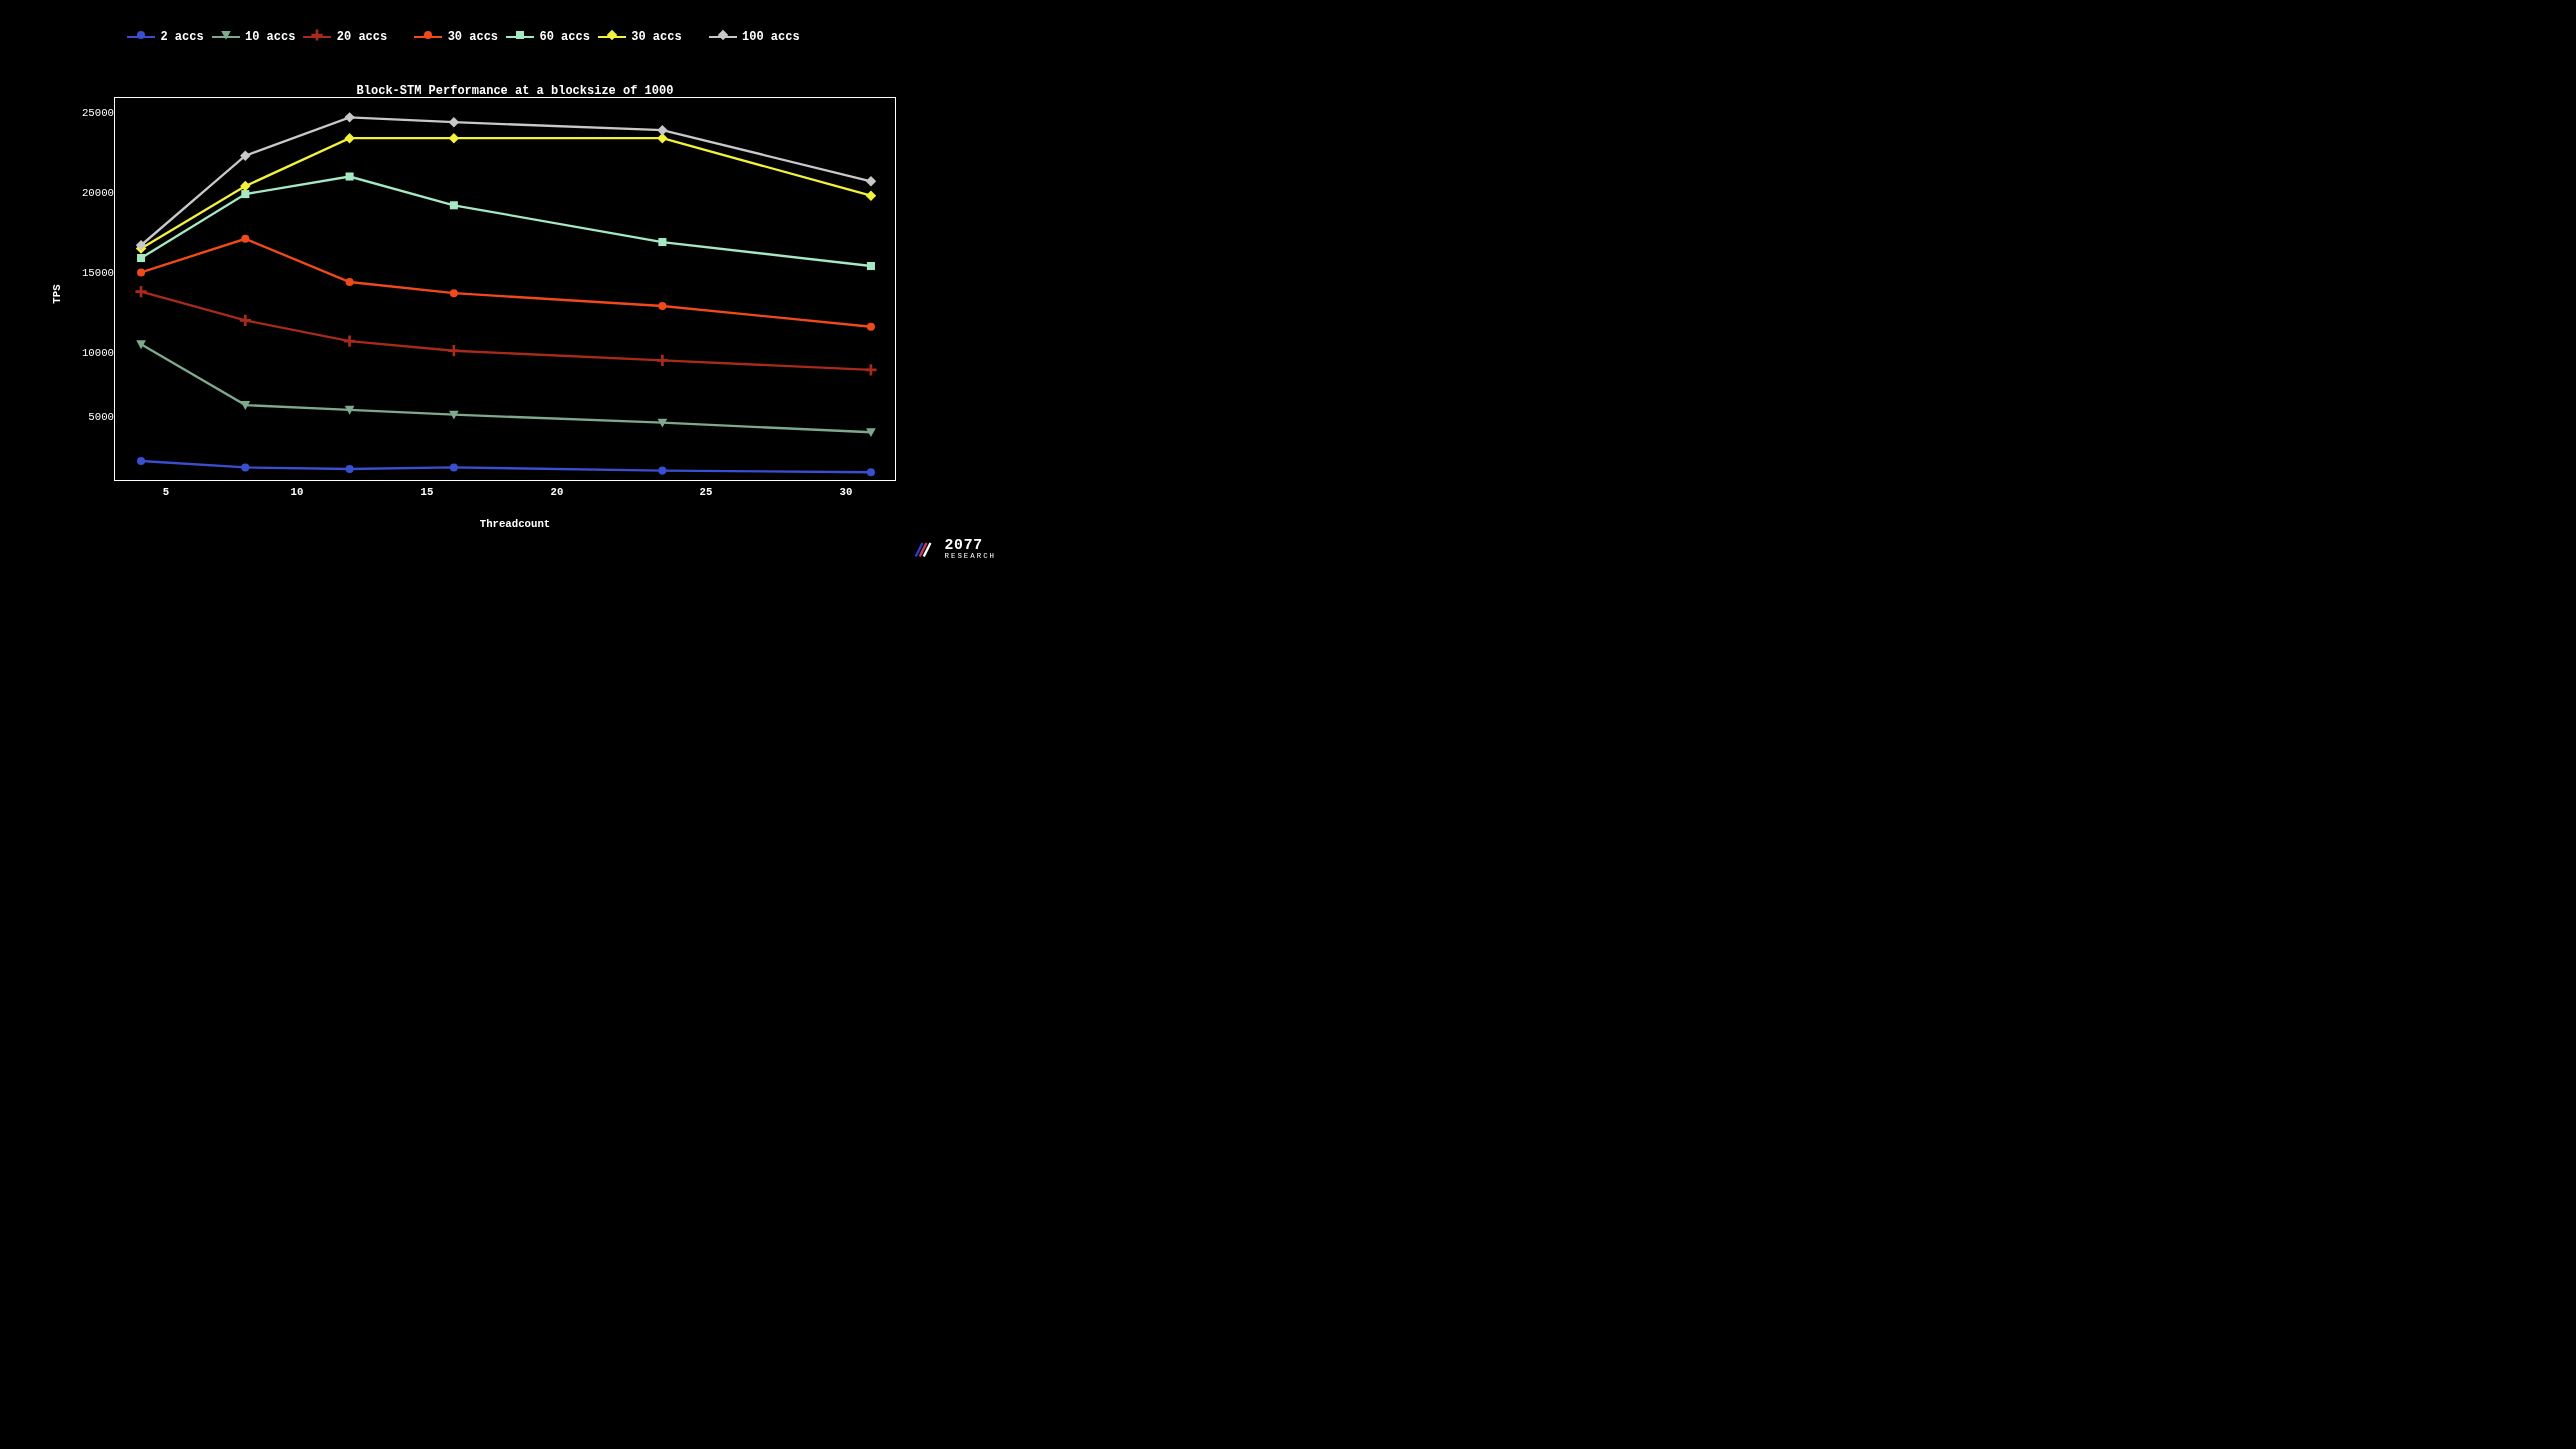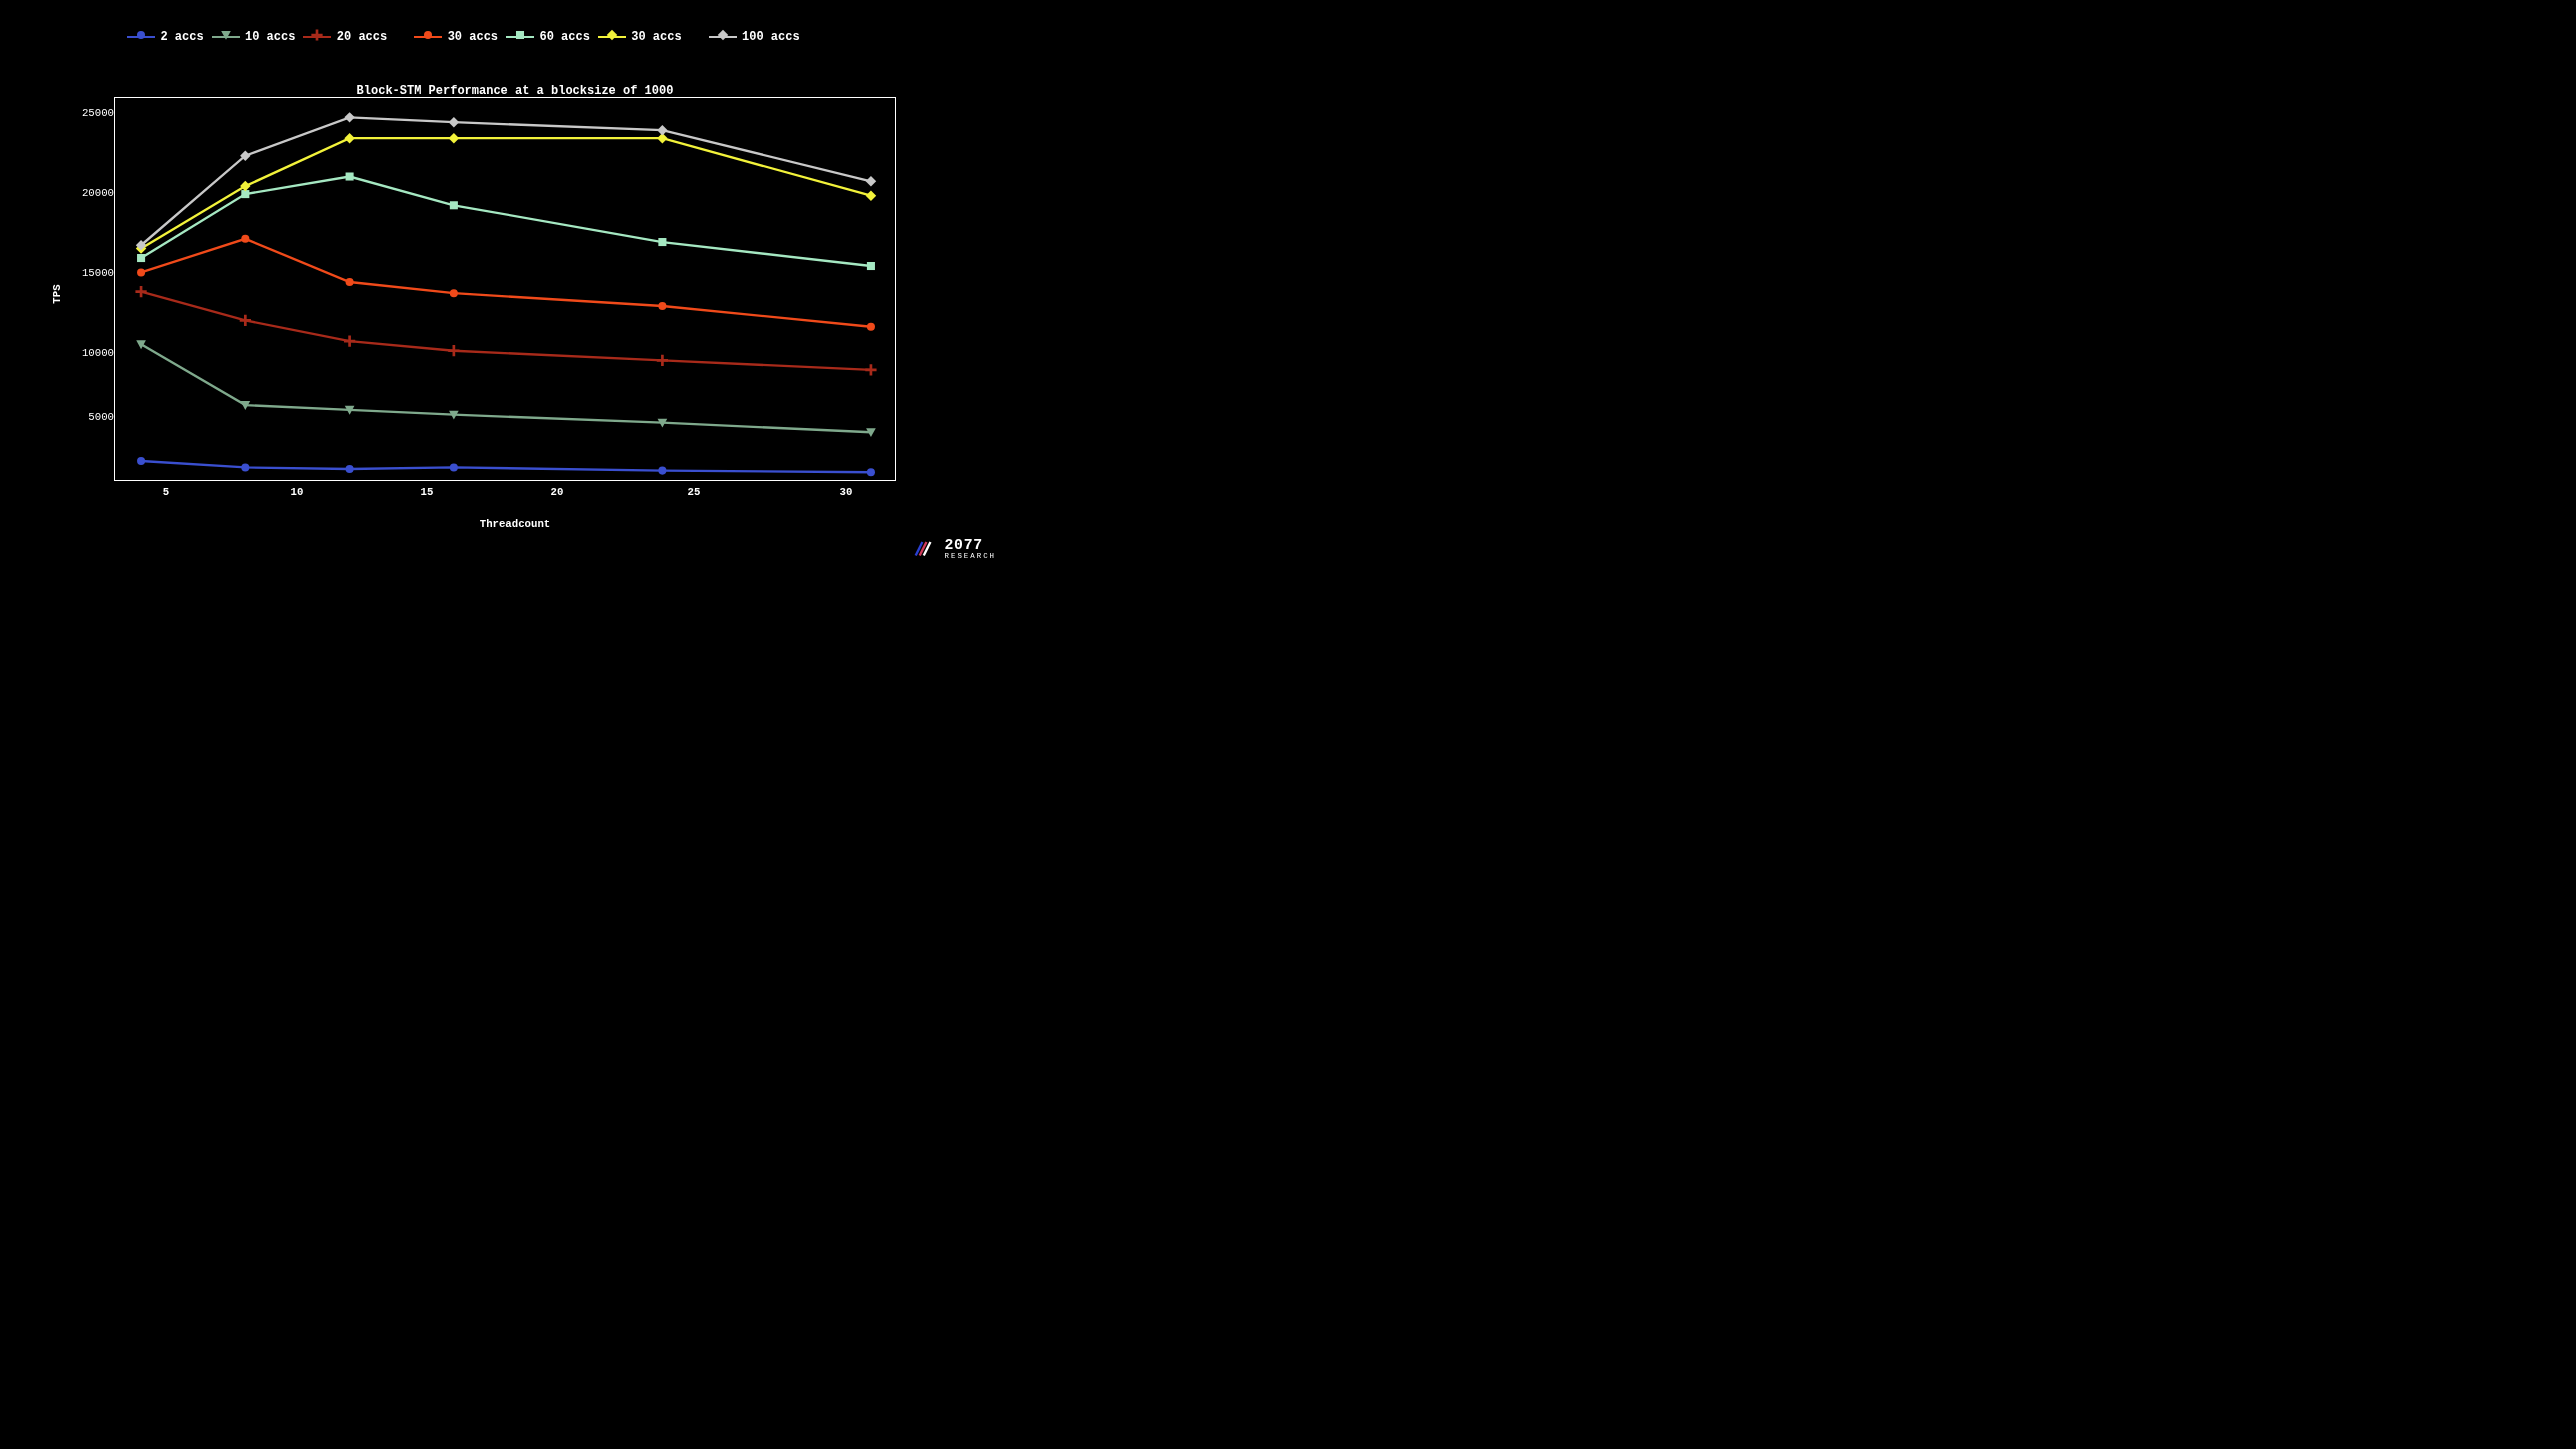--- a/index.html
+++ b/index.html
@@ -106,21 +106,21 @@
     color: #fff;
     font-size: 10.7px;
     font-weight: bold;
     transform: translateX(-50%);
   }
   .logo {
     position: absolute;
     bottom: 20px;
     right: 34px;
     display: flex;
-    align-items: flex-start;
+    align-items: flex-end;
     gap: 10px;
   }
   .logo-icon {
     width: 21.5px;
     height: 21.5px;
   }
   .logo-text {
     display: flex;
     flex-direction: column;
     color: #fff;
@@ -269,21 +269,21 @@
     <div class="y-tick" style="top: 256px;">10000</div>
     <div class="y-tick" style="top: 176px;">15000</div>
     <div class="y-tick" style="top: 96px;">20000</div>
     <div class="y-tick" style="top: 16px;">25000</div>
   </div>
 <div class="x-ticks" id="x-ticks">
     <div class="x-tick" style="left: 52px;">5</div>
     <div class="x-tick" style="left: 183px;">10</div>
     <div class="x-tick" style="left: 313px;">15</div>
     <div class="x-tick" style="left: 443px;">20</div>
-    <div class="x-tick" style="left: 580px;">25</div>
+    <div class="x-tick" style="left: 592px;">25</div>
     <div class="x-tick" style="left: 732px;">30</div>
   </div>
 
 <div class="logo">
   <svg class="logo-icon" viewBox="0 0 32 32">
     <path d="M4 26 L14 6" stroke="#2a3fd0" stroke-width="3.5" fill="none"></path>
     <path d="M10 26 L20 6" stroke="#d03a5a" stroke-width="3.5" fill="none"></path>
     <path d="M16 26 L26 6" stroke="#fff" stroke-width="3.5" fill="none"></path>
   </svg>
   <div class="logo-text">

